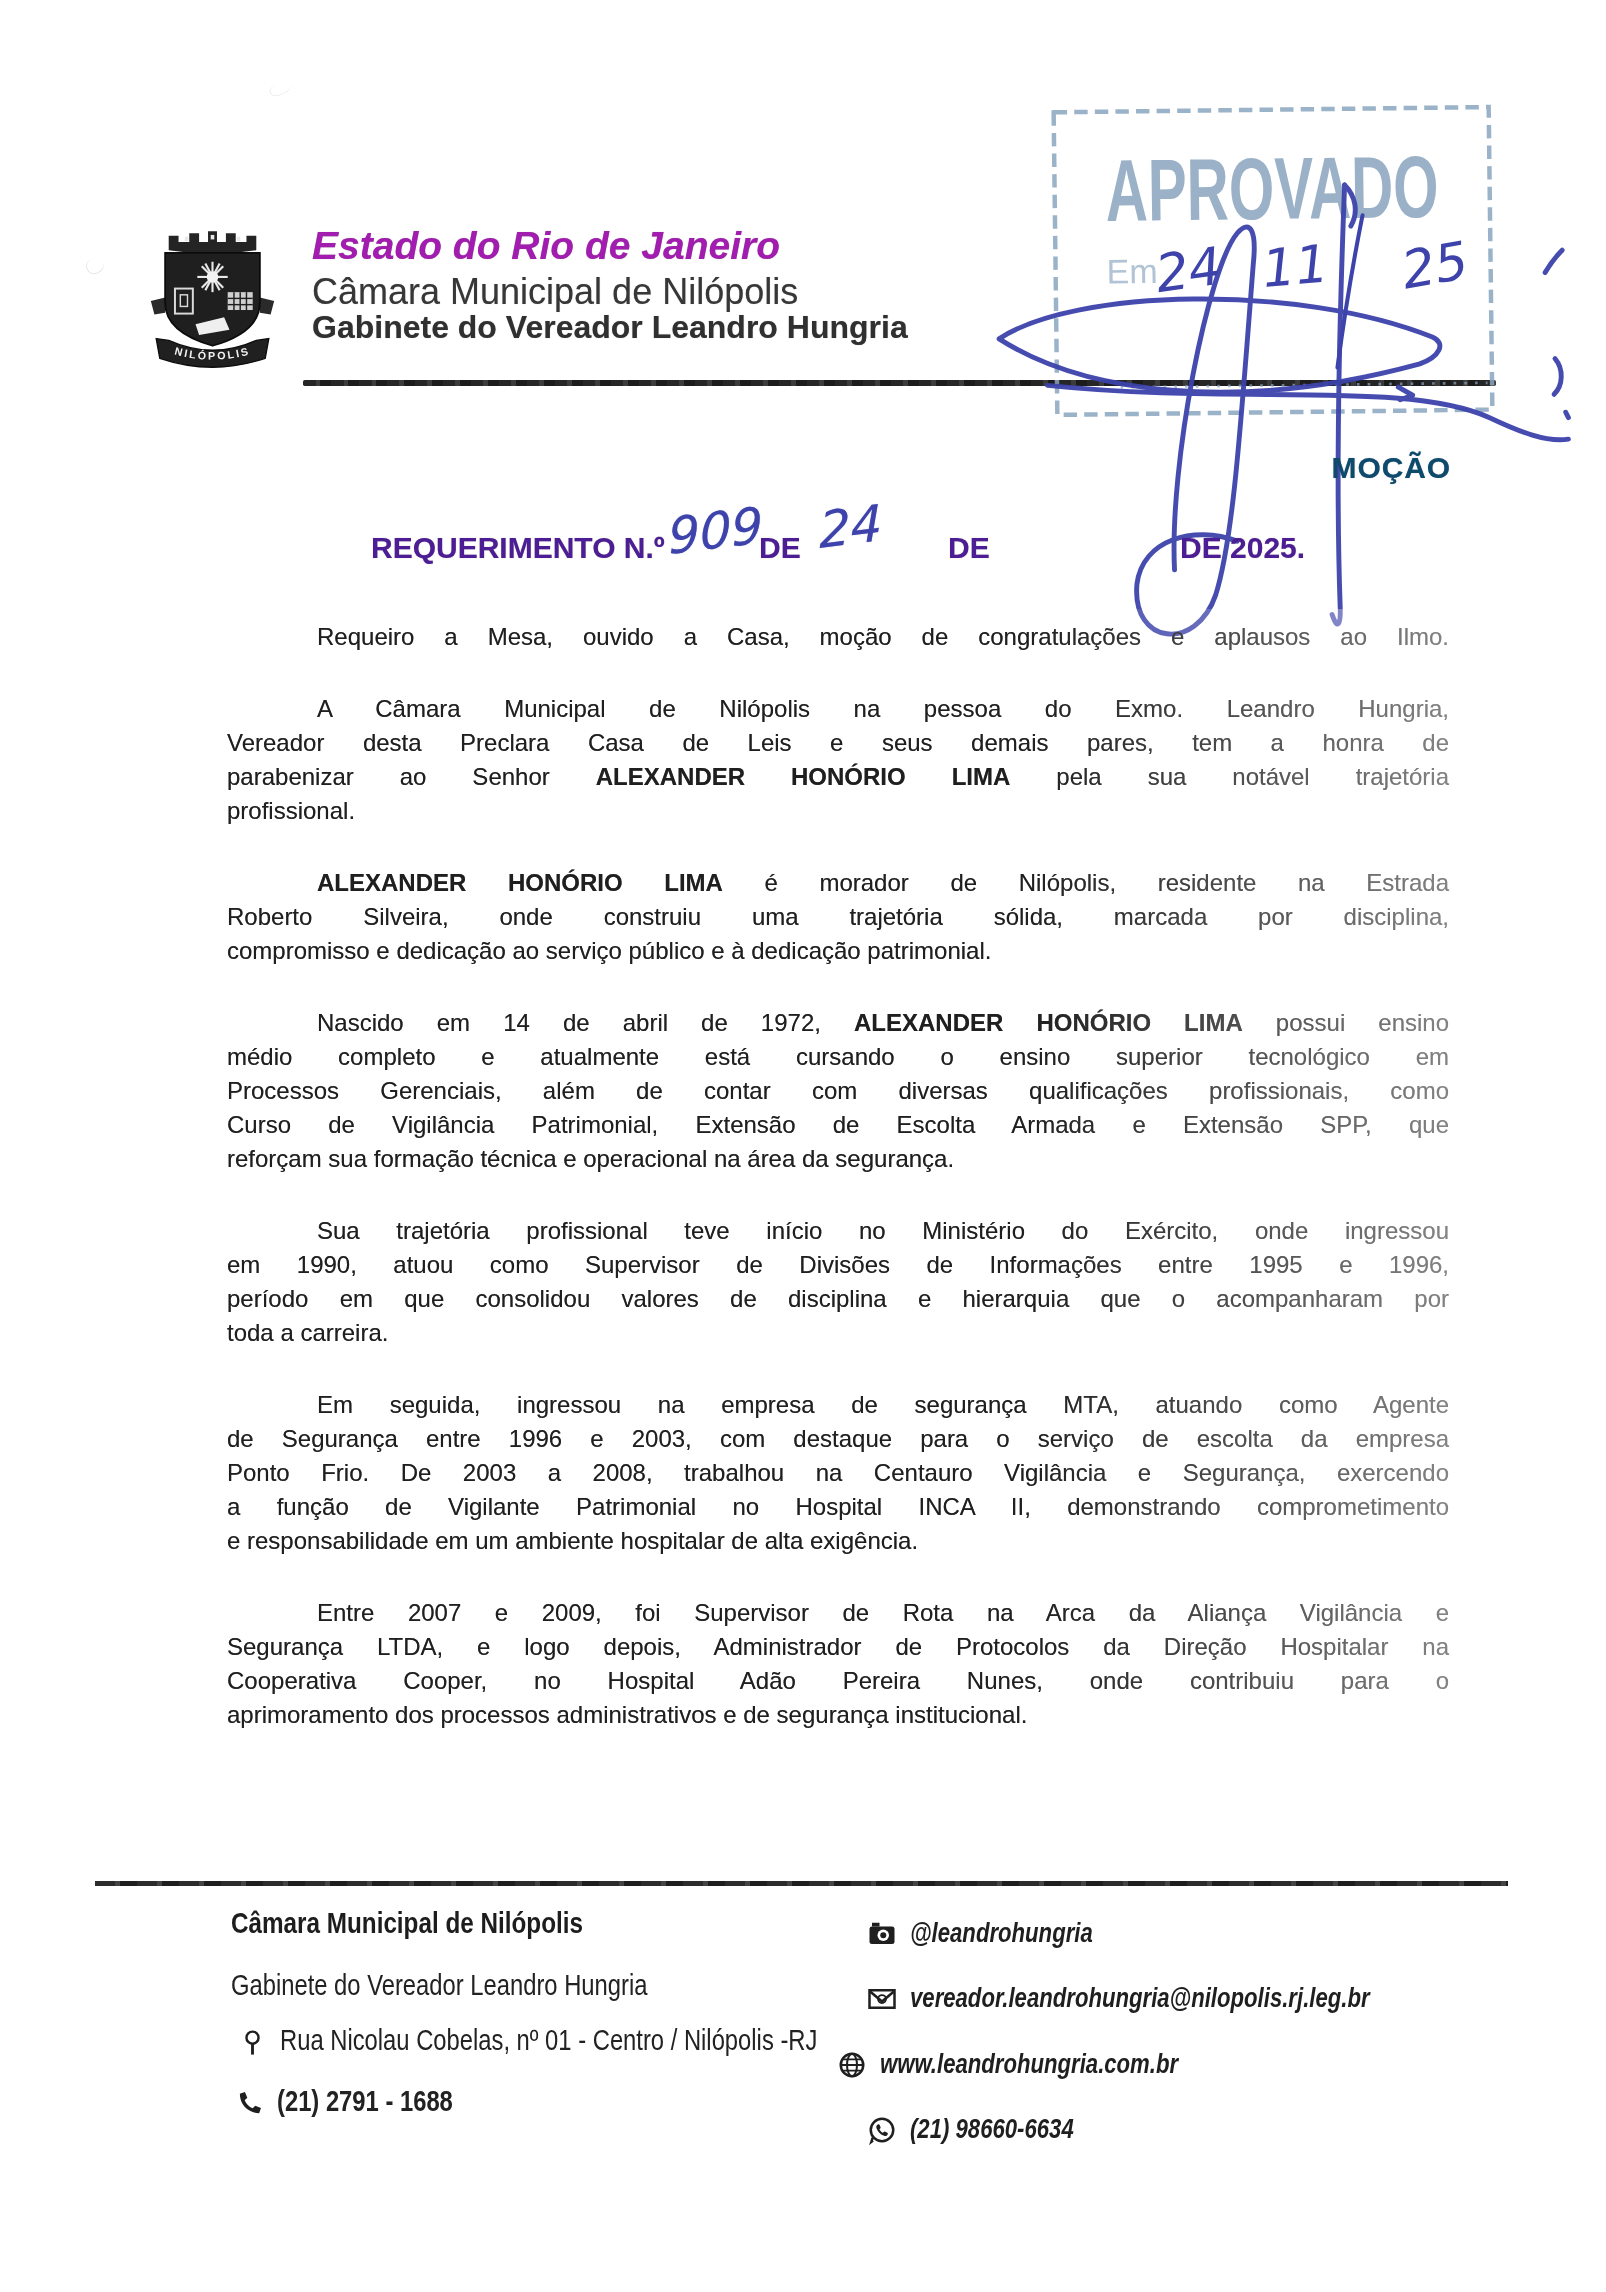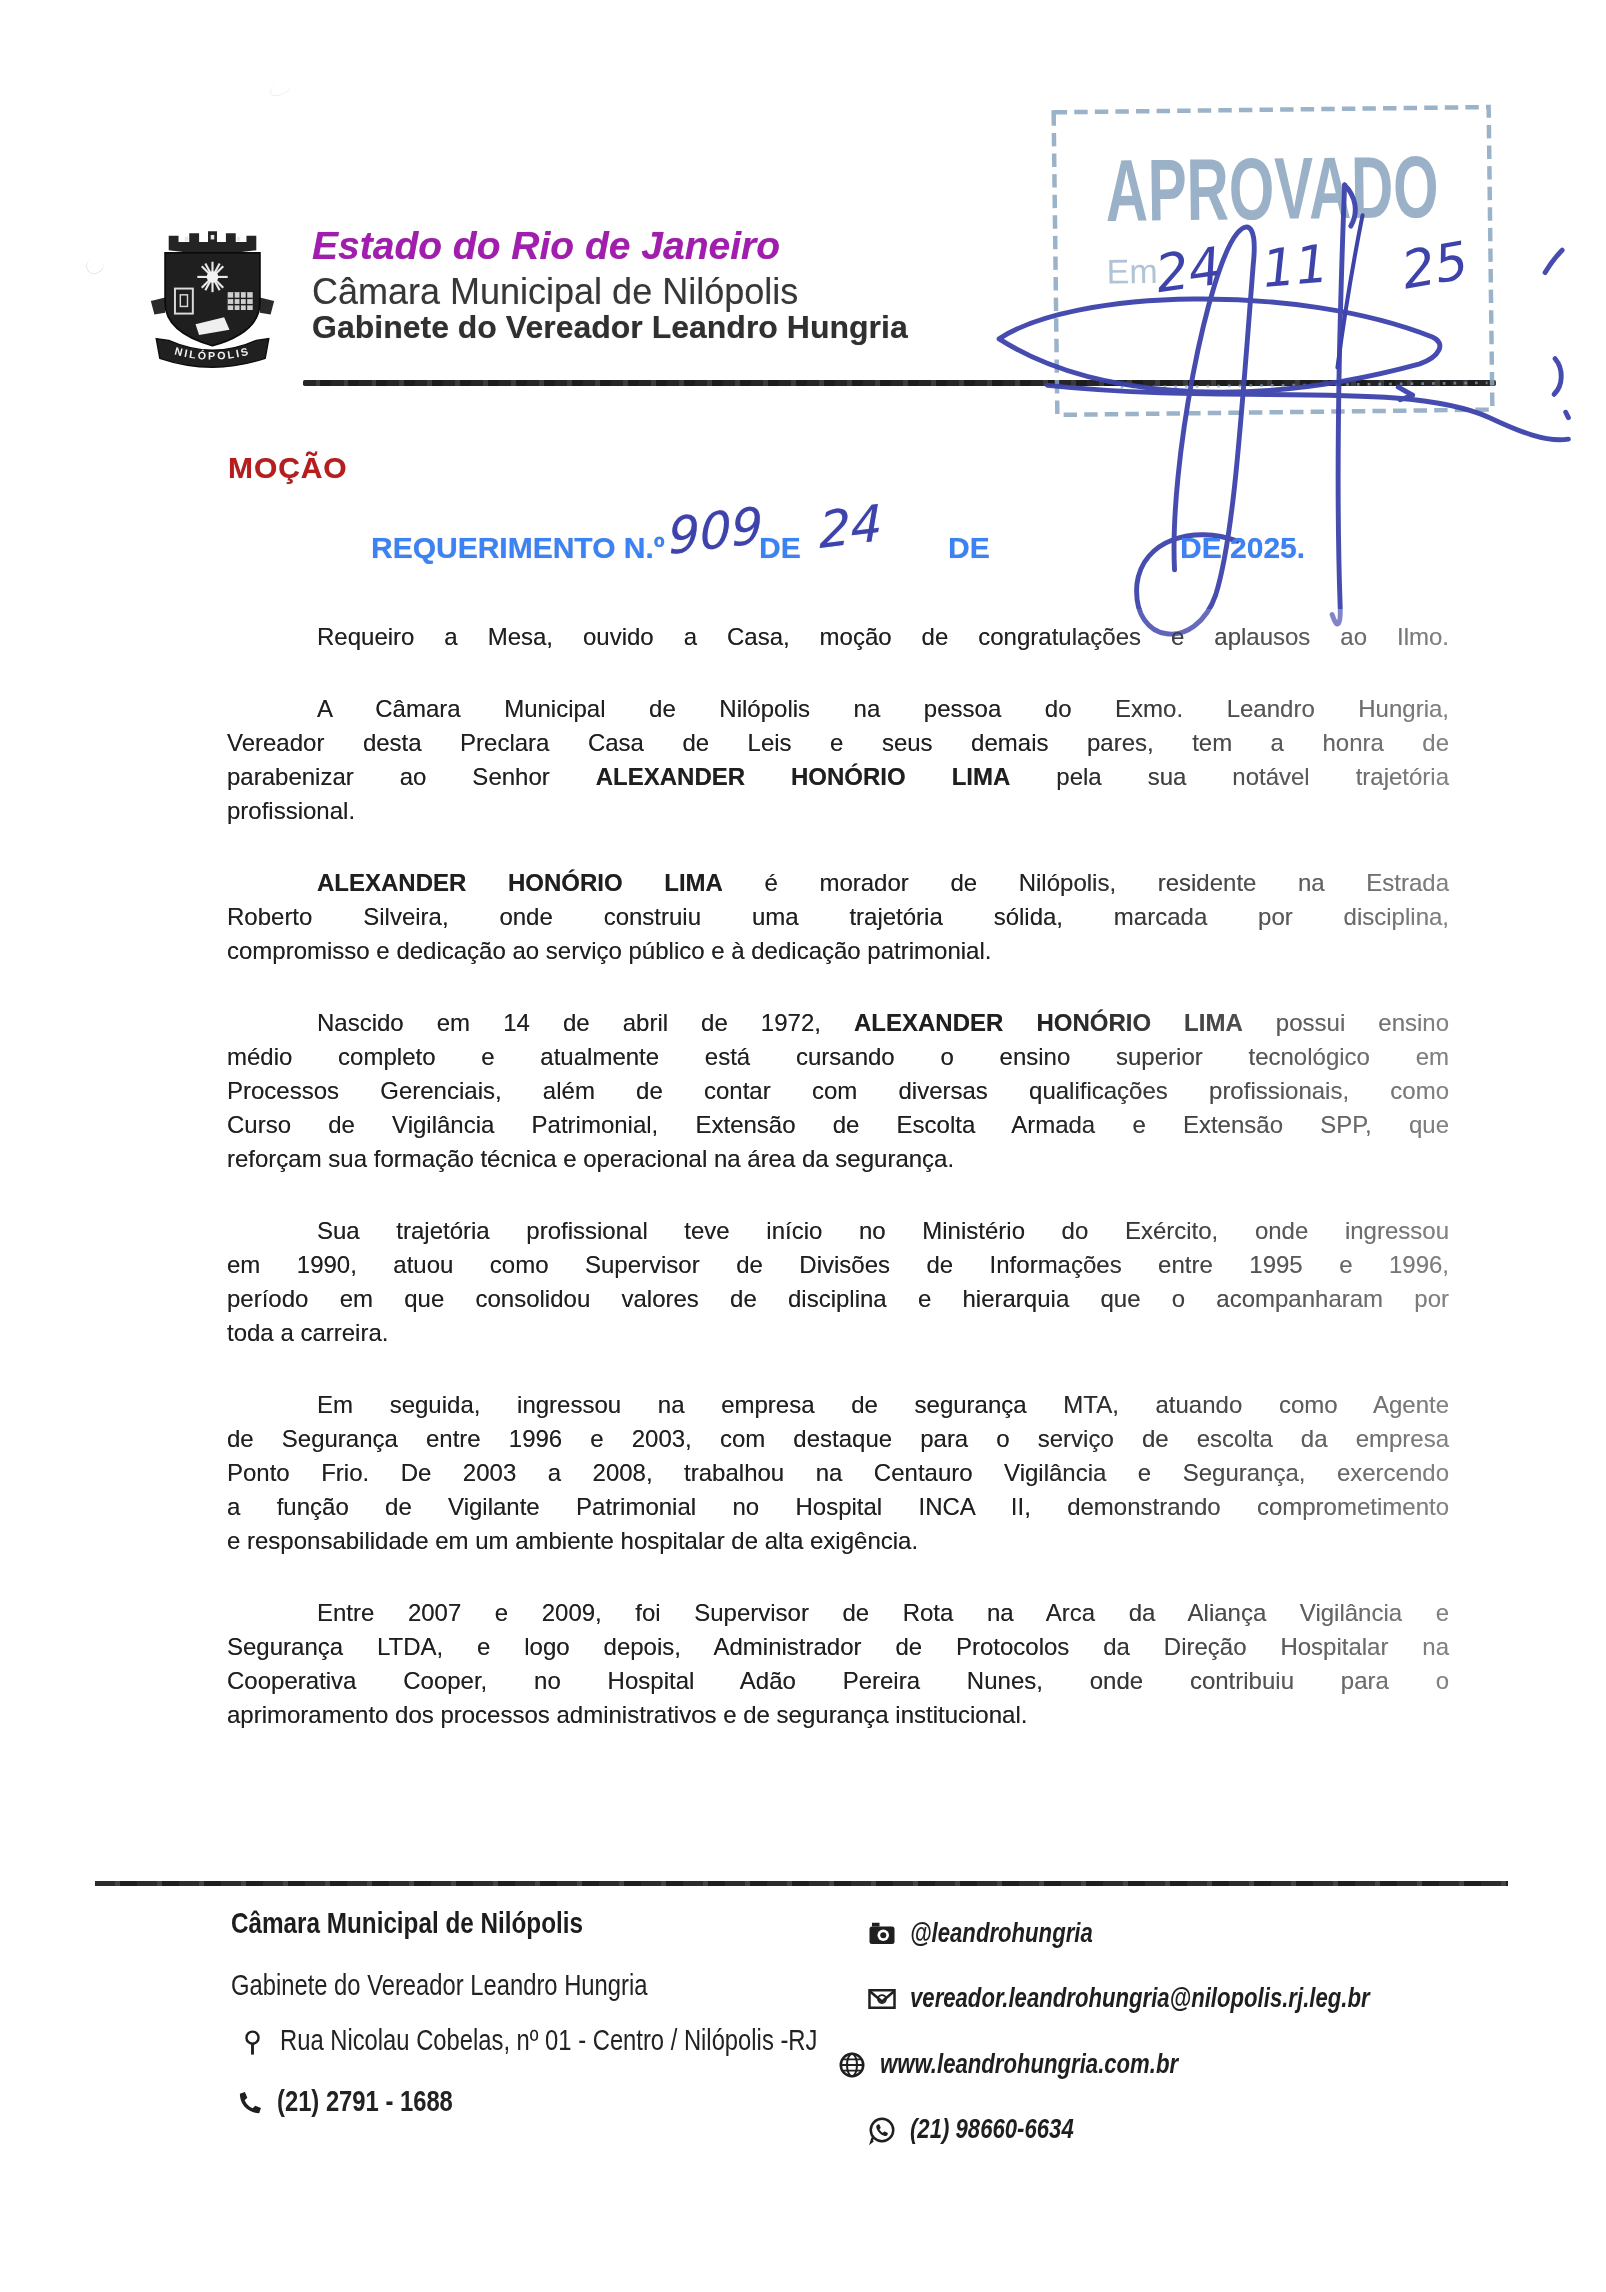--- a/index.html
+++ b/index.html
@@ -14,23 +14,23 @@
   .hdr-line1 { left:312px; top:224px; font-size:39px; font-weight:700; color:#a21caf; text-shadow:0 0 0.9px rgba(40,40,40,.45);font-style:italic; }
   .hdr-line2 { left:312px; top:271px; font-size:36px; font-weight:400; color:#373737; text-shadow:0 0 0.9px rgba(40,40,40,.35); }
   .hdr-line3 { left:312px; top:309px; font-size:32px; font-weight:700; color:#303030; text-shadow:0 0 0.9px rgba(40,40,40,.45); }
   .hdr-rule {
     left:303px; top:380px; width:1193px; height:6.3px;
     background:repeating-linear-gradient(90deg,#262626 0 12.5px,#3c3c3c 12.5px 17px,#1c1c1c 17px 28px);
     border-radius:1.8px;
   }
 
   
-  .doc-title { left:228px; top:451px; width:1223px; text-align:left; font-size:30px; font-weight:700; letter-spacing:0.9px; color:#b91c1c; text-shadow:0 0 0.9px rgba(40,40,40,.5); }
+  .doc-title { left:228px; top:451px; width:1223px; text-align:right; font-size:30px; font-weight:700; letter-spacing:0.9px; color:#0c4a6e; text-shadow:0 0 0.9px rgba(40,40,40,.5); }
   .req-row { left:0; top:498px; width:1607px; height:99px; }
-  .req-part { position:absolute; font-size:30px; font-weight:700; color:#3b82f6; text-shadow:0 0 0.9px rgba(40,40,40,.45); top:33px; }
+  .req-part { position:absolute; font-size:30px; font-weight:700; color:#4c1d95; text-shadow:0 0 0.9px rgba(40,40,40,.45); top:33px; }
   .hand { position:absolute; font-family:"DejaVu Sans", sans-serif; font-style:italic; color:#3d43ab; font-size:50px; transform:rotate(-7deg) skewX(-6deg); text-shadow:0 0 0.9px rgba(61,67,171,.5); }
 
   
   .body-text { left:227px; top:620px; width:1222px; font-size:24px; line-height:34px; color:#1f1f1f; text-shadow:0 0 0.6px rgba(30,30,30,.55); }
   .para { margin-bottom:38px; }
   .bline { text-align:justify; text-align-last:justify; white-space:normal; }
   .bline.lastline { text-align-last:left; }
   .bline.ind { text-indent:90px; }
   .bline b { font-weight:700; }
   .fade-overlay {

